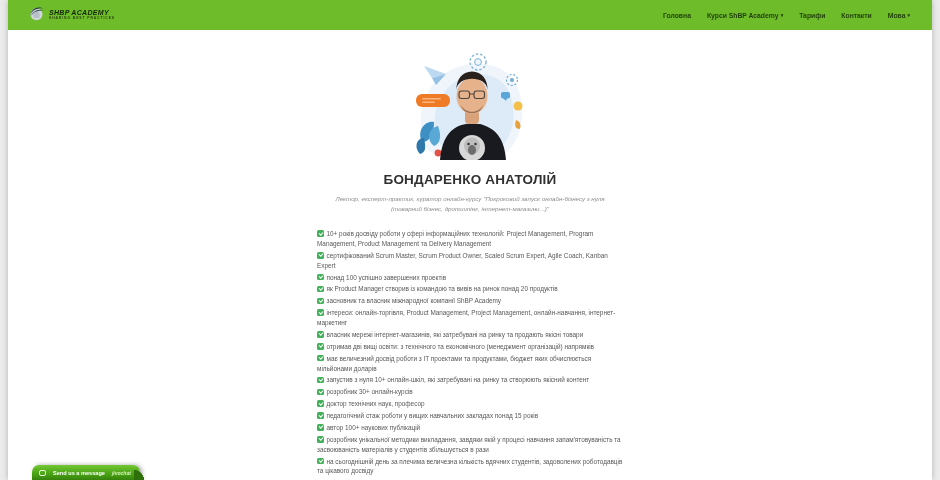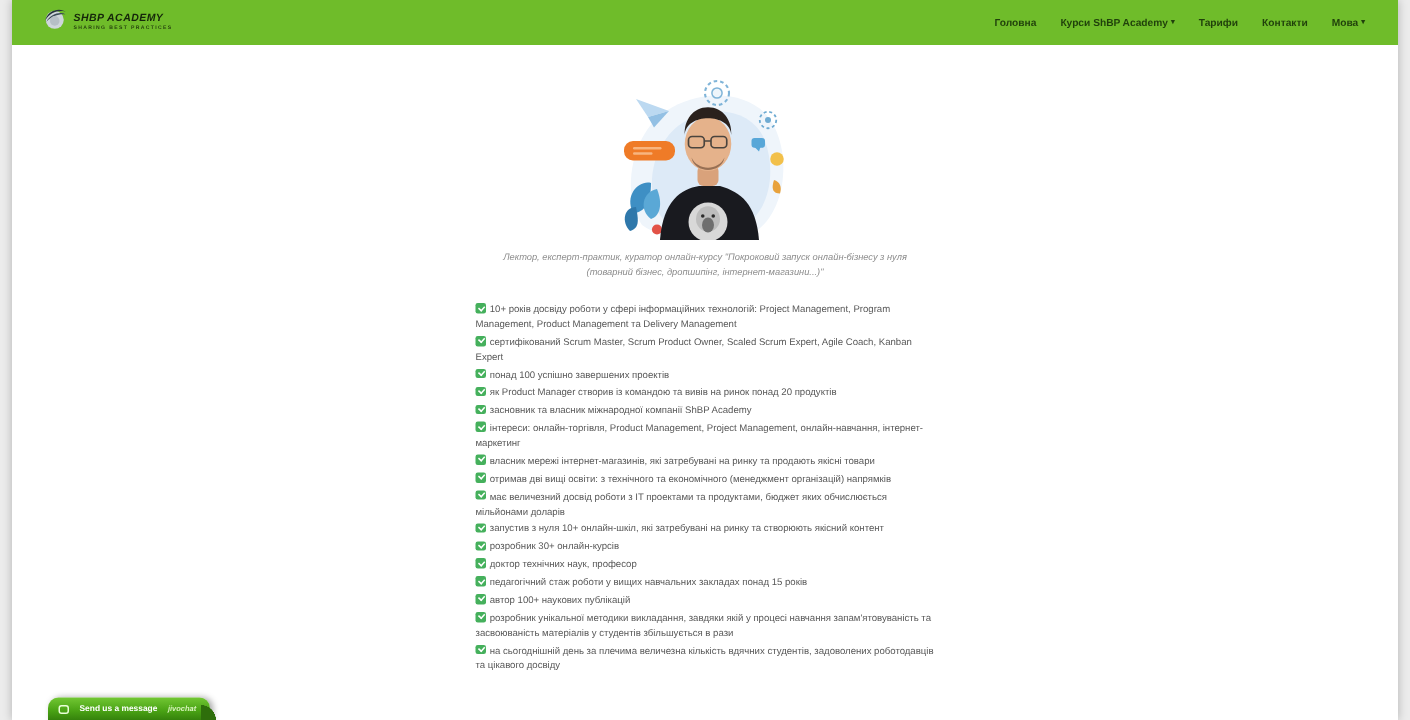--- a/index.html
+++ b/index.html
@@ -186,20 +186,21 @@
 
           <ellipse cx="64" cy="98" rx="13" ry="13" fill="#e8e8e8" opacity="0.92"></ellipse>
           <ellipse cx="64" cy="96" rx="8" ry="8.5" fill="#bdbdbd"></ellipse>
           <ellipse cx="64" cy="100" rx="4" ry="5" fill="#6e6e6e"></ellipse>
           <circle cx="60.5" cy="94" r="1.2" fill="#2c2c2c"></circle>
           <circle cx="67.5" cy="94" r="1.2" fill="#2c2c2c"></circle>
         </g>
       </svg>
     </div>
 
+    <div class="name">БОНДАРЕНКО АНАТОЛІЙ</div>
     <div class="subtitle">Лектор, експерт-практик, куратор онлайн-курсу "Покроковий запуск онлайн-бізнесу з нуля (товарний бізнес, дропшипінг, інтернет-магазини...)"</div>
 
     <div class="achievements">
 
         <div class="achv-item">
           <span class="check-icon"></span><span>10+ років досвіду роботи у сфері інформаційних технологій: Project Management, Program Management, Product Management та Delivery Management</span>
         </div>
 
         <div class="achv-item">
           <span class="check-icon"></span><span>сертифікований Scrum Master, Scrum Product Owner, Scaled Scrum Expert, Agile Coach, Kanban Expert</span>

